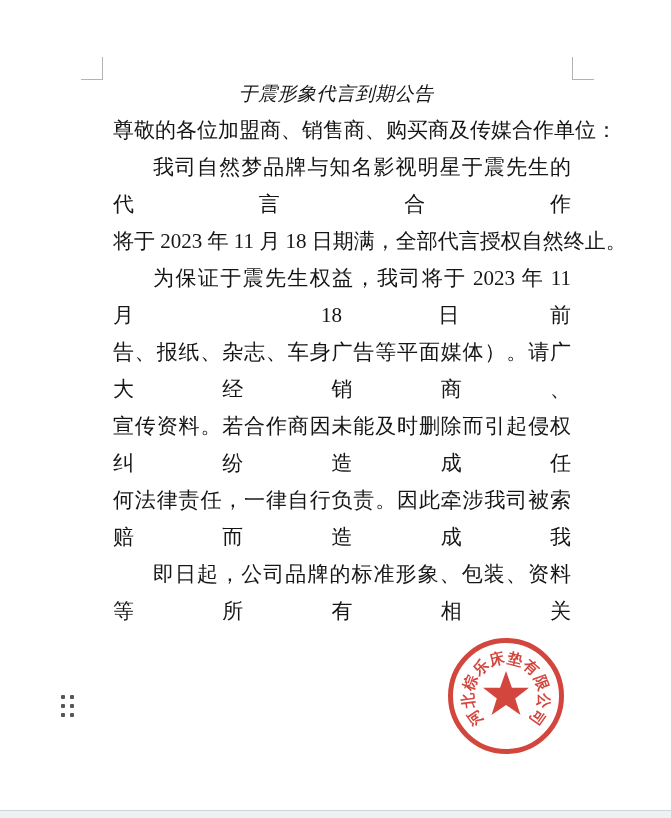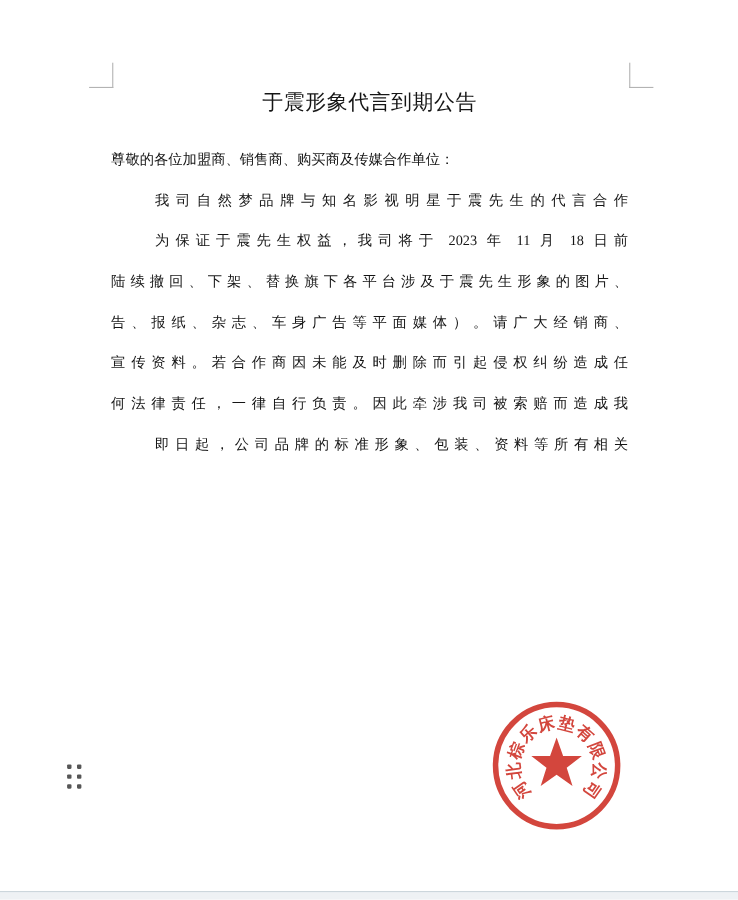--- a/index.html
+++ b/index.html
@@ -7,22 +7,22 @@
     width:671px;height:818px;background:#ffffff;overflow:hidden;position:relative;
     font-family:"Liberation Serif","DejaVu Serif",serif;color:#151515;
   }
   .page{position:absolute;left:0;top:0;width:671px;height:810px;background:#fff;}
   
   .crop{position:absolute;width:21px;height:22px;}
   .crop.tl{left:81px;top:57px;border-right:1px solid #b3b3b3;border-bottom:1px solid #b3b3b3;}
   .crop.tr{left:572px;top:57px;border-left:1px solid #b3b3b3;border-bottom:1px solid #b3b3b3;}
   
   .doc{position:absolute;left:101px;top:78px;width:470px;}
-  .title{font-size:19px;line-height:32px;text-align:center;letter-spacing:.5px;margin:0 0 16px 0;font-weight:normal;}
-  .line{font-size:13px;line-height:37px;white-space:nowrap;}
+  .title{font-size:19px;line-height:32px;text-align:center;letter-spacing:.5px;margin:0 0 2px 0;font-weight:normal;font-style:italic;}
+  .line{font-size:21px;line-height:37px;white-space:nowrap;margin-left:12px;}
   .line.j{white-space:normal;text-align:justify;text-align-last:justify;}
   .line.ind{text-indent:40px;}
   
   .seal{position:absolute;left:448px;top:638px;width:116px;height:116px;border-radius:50%;
         border:5px solid #d0382e;box-sizing:border-box;mix-blend-mode:multiply;opacity:.93;}
   .seal-char{position:absolute;left:50%;top:50%;width:16px;height:16px;margin-left:-8px;margin-top:-8px;
         color:#d0382e;font-size:15px;line-height:16px;text-align:center;font-weight:bold;}
   .seal-star{position:absolute;left:50%;top:50%;transform:translate(-50%,-50%);}
   
   .dots{position:absolute;left:61px;top:695px;width:15px;height:23px;}
@@ -36,22 +36,22 @@
 <div class="page">
 
   <div class="crop tl"></div>
   <div class="crop tr"></div>
 
   <div class="doc">
     <h1 class="title">于震形象代言到期公告</h1>
     <div>
         <div class="line">尊敬的各位加盟商、销售商、购买商及传媒合作单位：</div>
         <div class="line j ind">我司自然梦品牌与知名影视明星于震先生的代言合作</div>
+        <div class="line">将于 2023 年 11 月 18 日期满，全部代言授权自然终止。</div>
         <div class="line j ind">为保证于震先生权益，我司将于 2023 年 11 月 18 日前</div>
-        <div class="line j">陆续撤回、下架、替换旗下各平台涉及于震先生形象的图片、</div>
         <div class="line j">告、报纸、杂志、车身广告等平面媒体）。请广大经销商、</div>
         <div class="line j">宣传资料。若合作商因未能及时删除而引起侵权纠纷造成任</div>
         <div class="line j">何法律责任，一律自行负责。因此牵涉我司被索赔而造成我</div>
         <div class="line j ind">即日起，公司品牌的标准形象、包装、资料等所有相关</div>
       </div>
 
   </div>
 
   <div class="seal">
     <span class="seal-star">

